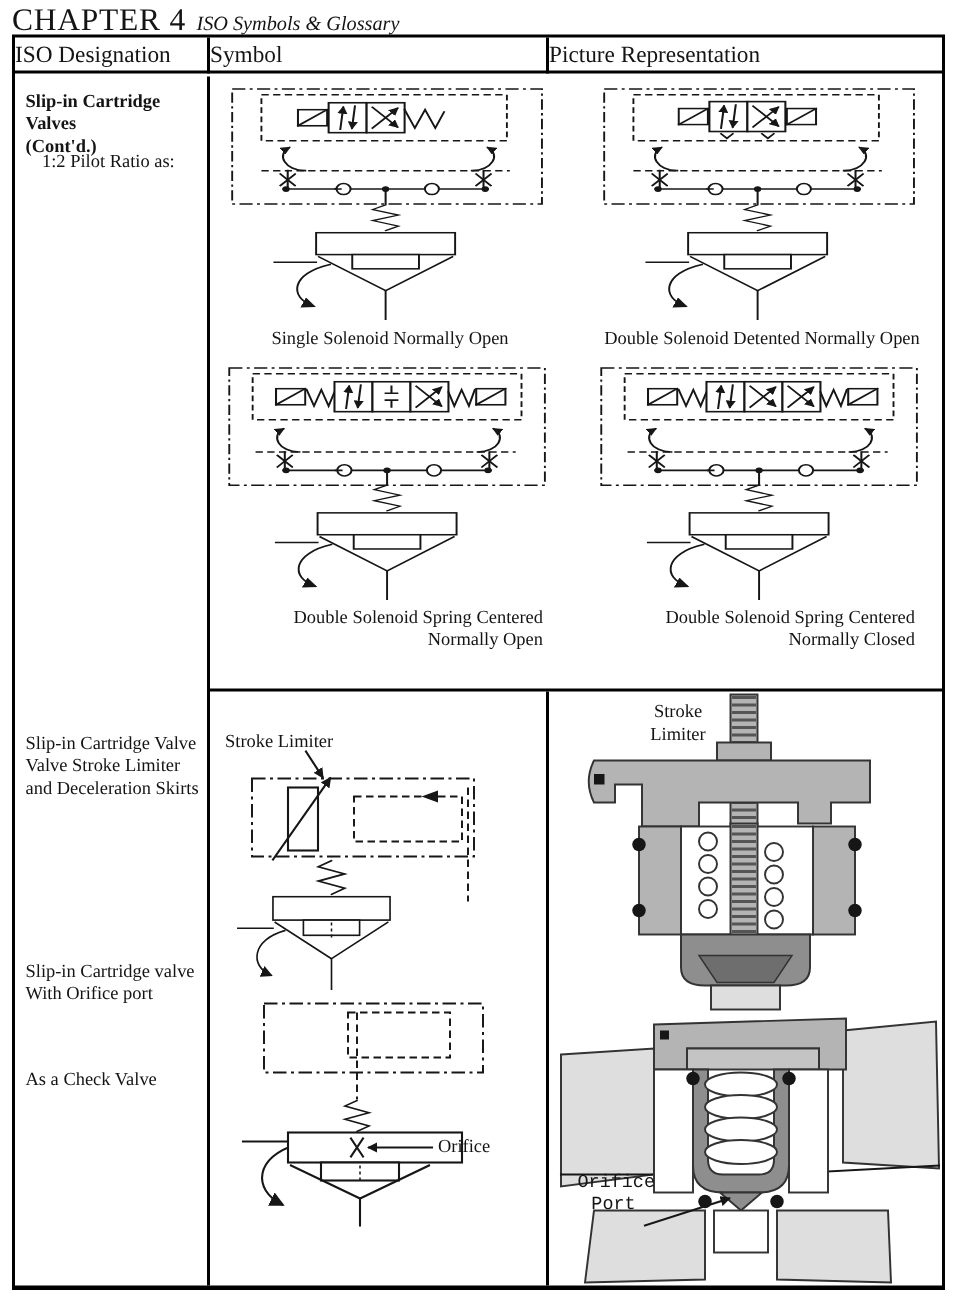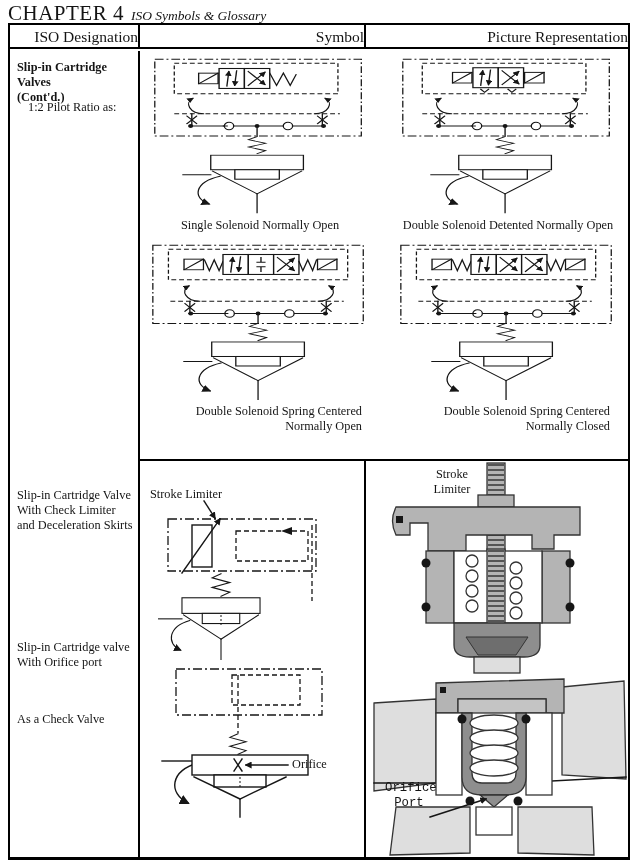--- a/index.html
+++ b/index.html
@@ -3,21 +3,21 @@
 <meta charset="utf-8">
 <style>
   html,body{margin:0;padding:0;background:#fff;}
   .page{position:relative;width:640px;height:867px;background:#fff;overflow:hidden;
         font-family:"Liberation Serif",serif;color:#141414;}
   .title-row{position:absolute;left:8px;top:1px;white-space:nowrap;}
   .chapter{font-size:21px;letter-spacing:.5px;}
   .subtitle{font-style:italic;font-size:13.5px;margin-left:7px;}
   .tbl{position:absolute;left:8px;top:23px;width:618px;height:832px;
        border:2px solid #000;border-bottom-width:3px;}
-  .hcell{position:absolute;top:0;height:24px;line-height:24px;text-align:right;
+  .hcell{position:absolute;top:0;height:24px;line-height:24px;text-align:left;
          font-size:15.5px;border-bottom:2px solid #000;box-sizing:border-box;}
   .h0{left:0;width:130px;border-right:2px solid #000;}
   .h1{left:130px;width:226px;border-right:2px solid #000;}
   .h2{left:356px;right:0;}
   .cell{position:absolute;box-sizing:border-box;}
   .desig{left:0;top:26px;width:130px;height:806px;border-right:2px solid #000;font-size:12.3px;}
   .merged{left:130px;top:26px;right:0;height:410px;border-bottom:2px solid #000;}
   .symcell{left:130px;top:436px;width:226px;bottom:0;border-right:2px solid #000;}
   .piccell{left:356px;top:436px;right:0;bottom:0;}
   .d-line{padding-left:7px;padding-right:3px;}
@@ -111,21 +111,21 @@
     <div class="hcell h1">Symbol</div>
 
     <div class="cell desig">
       <div class="d-abs" style="top:9px;">
         <div class="d-line d-bold">Slip-in Cartridge Valves</div>
         <div class="d-line d-bold">(Cont'd.)</div>
       </div>
       <div class="d-abs" style="top:49px;left:18px;">1:2 Pilot Ratio as:</div>
       <div class="d-abs" style="top:437px;">
         <div class="d-line">Slip-in Cartridge Valve</div>
-        <div class="d-line">With Check Limiter</div>
+        <div class="d-line">Valve Stroke Limiter</div>
         <div class="d-line">and Deceleration Skirts</div>
       </div>
       <div class="d-abs" style="top:589px;">
         <div class="d-line">Slip-in Cartridge valve</div>
         <div class="d-line">With Orifice port</div>
       </div>
       <div class="d-abs d-line" style="top:629px;margin-top:32px;">As a Check Valve</div>
     </div>
 
     <div class="cell merged">

